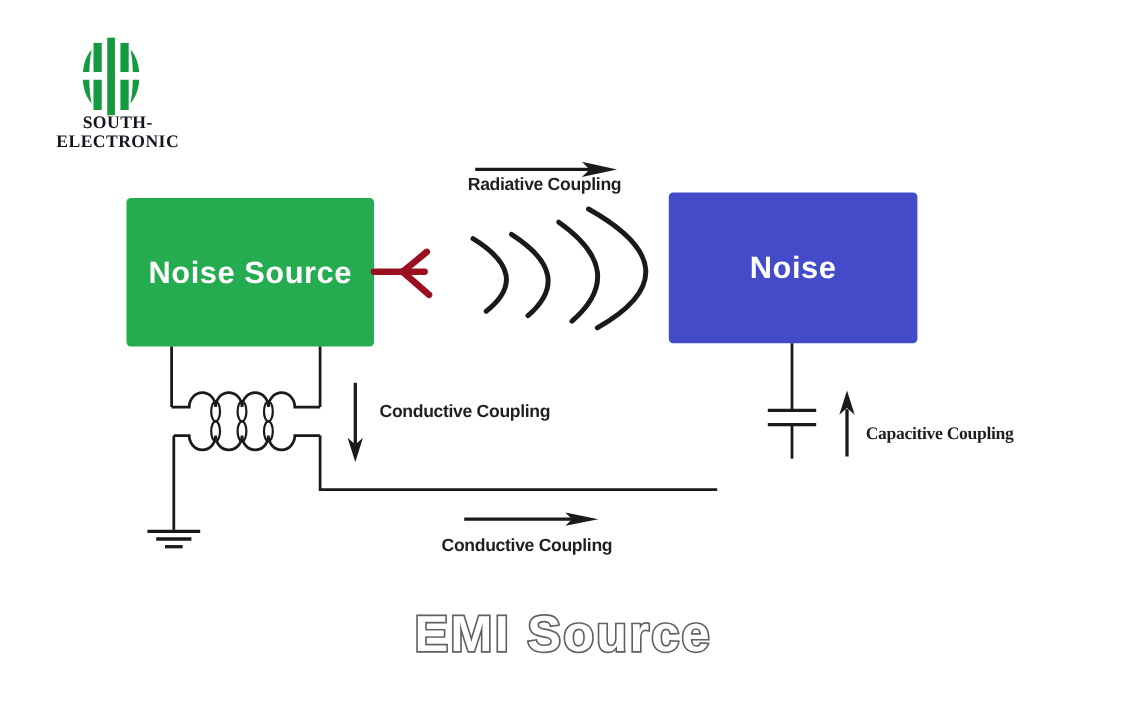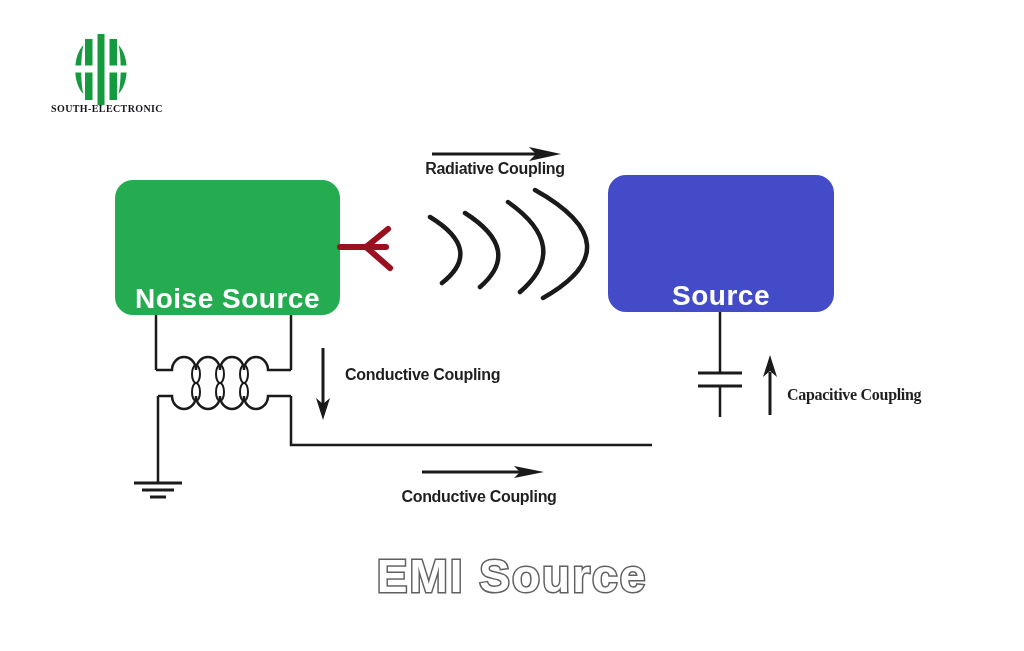--- a/index.html
+++ b/index.html
@@ -15,27 +15,27 @@
   }
   html,body{margin:0;padding:0;background:#ffffff;}
   .canvas{
     position:relative;width:1024px;height:651px;background:#ffffff;overflow:hidden;
     font-family:"Liberation Sans",sans-serif;
   }
   .abs{position:absolute;}
   
   .logo-text{
     left:34px;top:103px;width:146px;text-align:center;
-    font-family:"Liberation Serif",serif;font-weight:bold;font-size:10px;
+    font-family:"Liberation Serif",serif;font-weight:bold;font-size:16px;
     letter-spacing:0.4px;color:var(--logo-text);
   }
   
   .device-box{
-    display:flex;align-items:flex-end;justify-content:center;
-    border-radius:18px;color:#ffffff;font-weight:bold;font-size:28px;letter-spacing:0.5px;
+    display:flex;align-items:center;justify-content:center;
+    border-radius:4px;color:#ffffff;font-weight:bold;font-size:28px;letter-spacing:0.5px;
   }
   .noise-box{left:115px;top:180px;width:225px;height:135px;background:var(--noise-source-box);}
   .victim-box{left:608px;top:175px;width:226px;height:137px;background:var(--victim-box);}
   
   .coupling-label{
     font-weight:bold;font-size:16px;letter-spacing:-0.3px;color:var(--label-text);
     white-space:nowrap;
   }
   .label-radiative{left:395px;top:120px;width:200px;text-align:center;margin-top:40px;}
   .label-inductive{left:345px;top:366px;}
@@ -70,21 +70,21 @@
     <path class="logo-shape" d="M46,11 C57,22 57,49 46,60 C49,49 49,22 46,11 Z"></path>
     <rect class="logo-gap" x="-1" y="31.5" width="22" height="7"></rect>
     <rect class="logo-gap" x="36" y="31.5" width="22" height="7"></rect>
   </svg>
   <div class="abs logo-text">SOUTH-ELECTRONIC</div>
 
   <div class="abs device-box noise-box">
     <span>Noise Source</span>
   </div>
   <div class="abs device-box victim-box">
-    <span>Source</span>
+    <span>Noise</span>
   </div>
 
   <div class="abs coupling-label label-radiative">Radiative Coupling</div>
   <div class="abs coupling-label label-inductive">Conductive Coupling</div>
   <div class="abs coupling-label label-conductive">Conductive Coupling</div>
   <div class="abs coupling-label label-capacitive">Capacitive Coupling</div>
 
   <svg class="abs overlay" width="1024" height="651" viewBox="0 0 1024 651">
 
     <path class="wire" d="M156,315 V370"></path>

